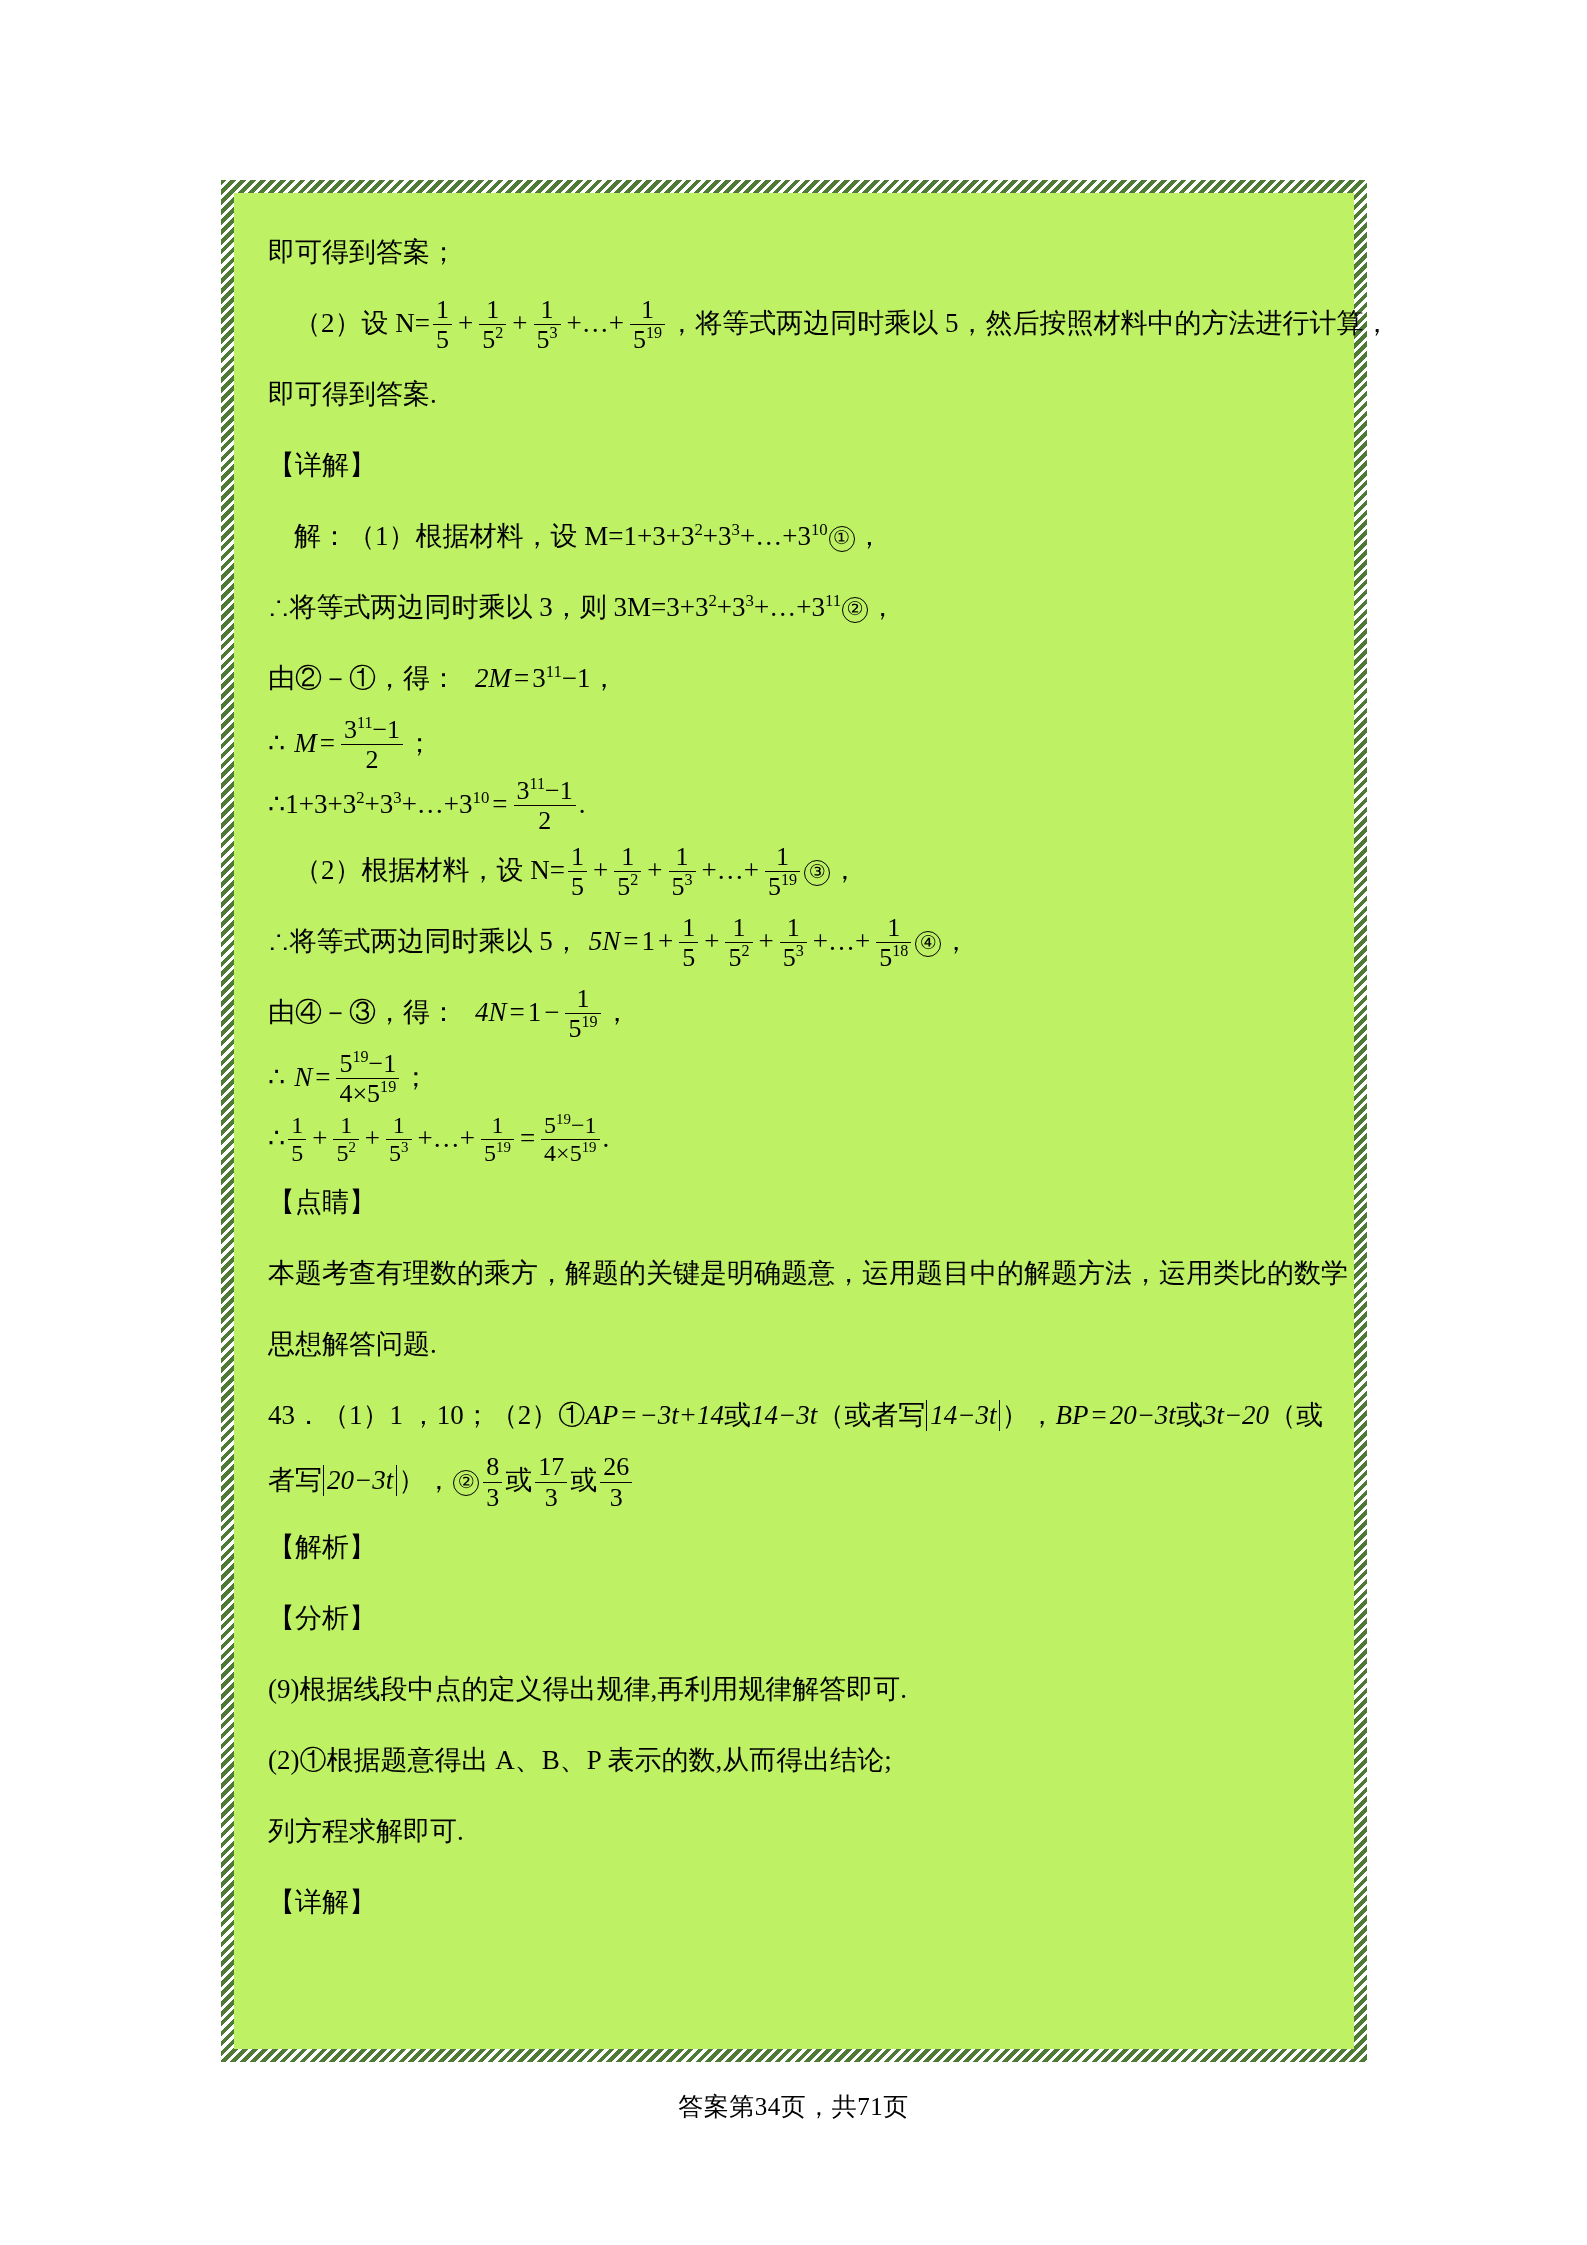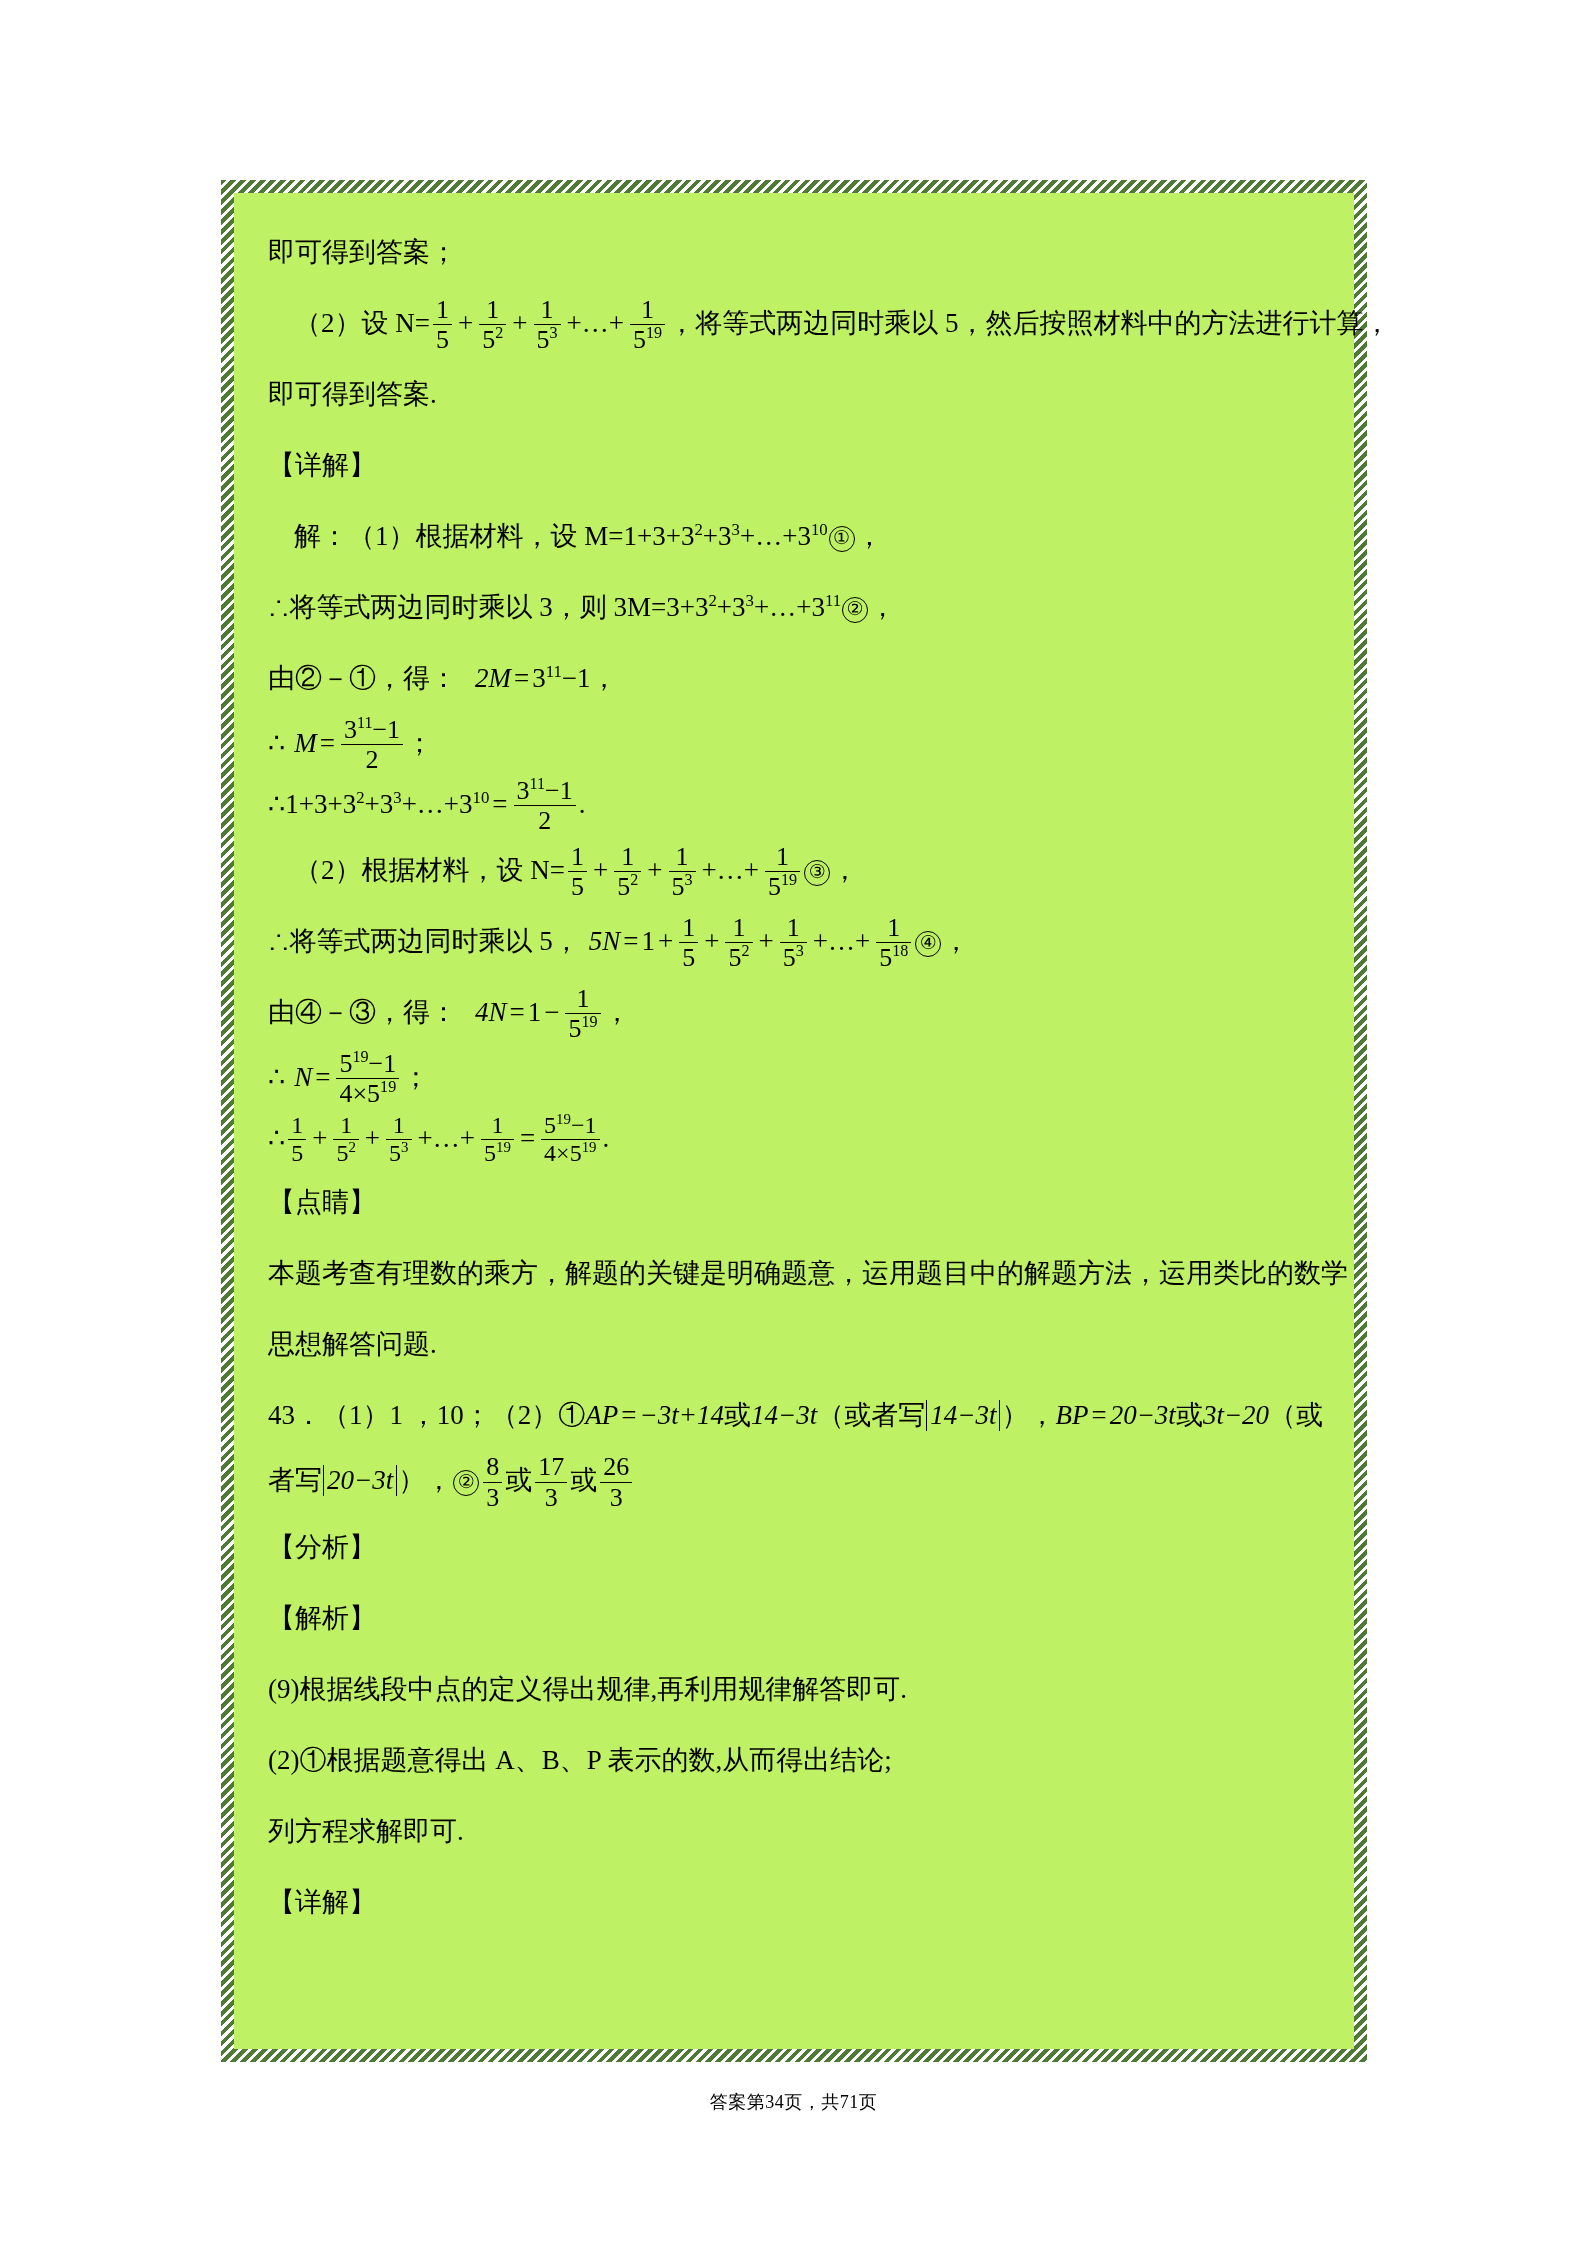--- a/index.html
+++ b/index.html
@@ -116,21 +116,21 @@
   .sp { display: inline-block; width: 9px; }
   .spw { display: inline-block; width: 18px; }
 
   
   .footer {
     position: absolute;
     left: 0;
     top: 2090px;
     width: 1587px;
     text-align: center;
-    font-size: 18px;
+    font-size: 25px;
     letter-spacing: 0.5px;
   }
 </style>
 </head>
 <body>
 
 <div class="page">
 
   <div class="frame">
     <div class="frame-inner">
@@ -165,23 +165,23 @@
 
       <div class="ln"><span class="bracket">【点睛】</span></div>
 
       <div class="ln"><span>本题考查有理数的乘方，解题的关键是明确题意，运用题目中的解题方法，运用类比的数学</span></div>
       <div class="ln"><span>思想解答问题.</span></div>
 
       <div class="ln"><span>43．（1）1 ，10；（2）①</span><span class="mi">AP</span><span class="op">=</span><span class="mi">−3t+14</span><span>或</span><span class="mi">14−3t</span><span>（或者写</span><span class="absbar mi">14−3t</span><span>），</span><span class="mi">BP</span><span class="op">=</span><span class="mi">20−3t</span><span>或</span><span class="mi">3t−20</span><span>（或</span></div>
 
       <div class="ln tight"><span>者写</span><span class="absbar mi">20−3t</span><span>），</span><span class="circnum">②</span><span class="frac"><span class="num">8</span><span class="den">3</span></span><span>或</span><span class="frac"><span class="num">17</span><span class="den">3</span></span><span>或</span><span class="frac"><span class="num">26</span><span class="den">3</span></span></div>
 
+      <div class="ln"><span class="bracket">【解析】</span></div>
+
       <div class="ln"><span class="bracket">【分析】</span></div>
-
-      <div class="ln"><span class="bracket">【解析】</span></div>
 
       <div class="ln"><span>(9)根据线段中点的定义得出规律,再利用规律解答即可.</span></div>
       <div class="ln"><span>(2)①根据题意得出 A、B、P 表示的数,从而得出结论;</span></div>
       <div class="ln"><span>列方程求解即可.</span></div>
 
       <div class="ln"><span class="bracket">【详解】</span></div>
 
     </div>
   </div>
 

